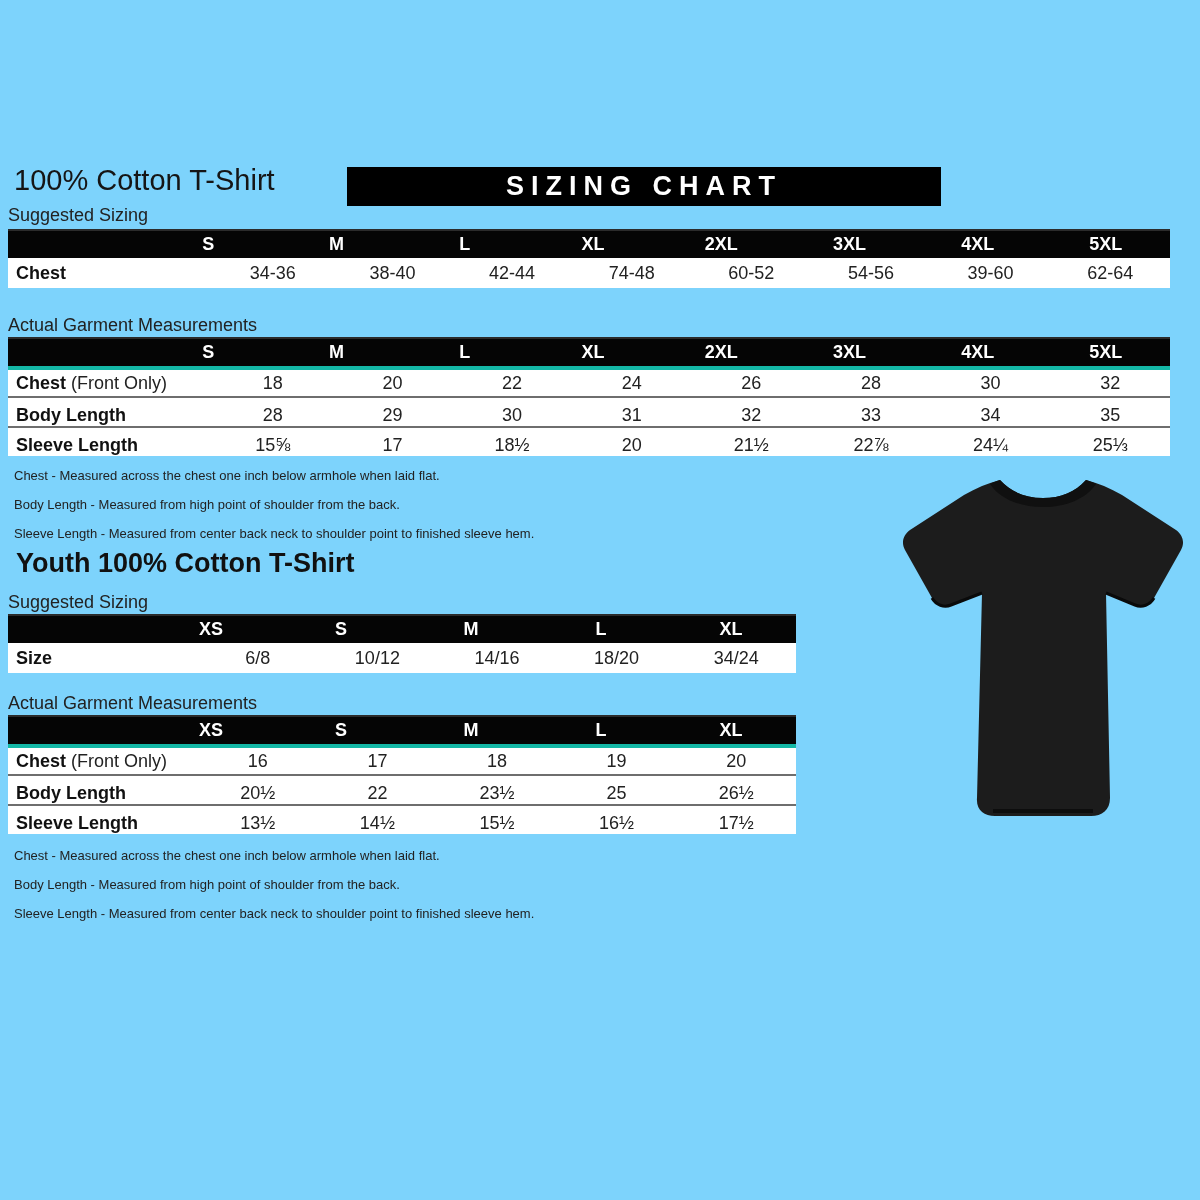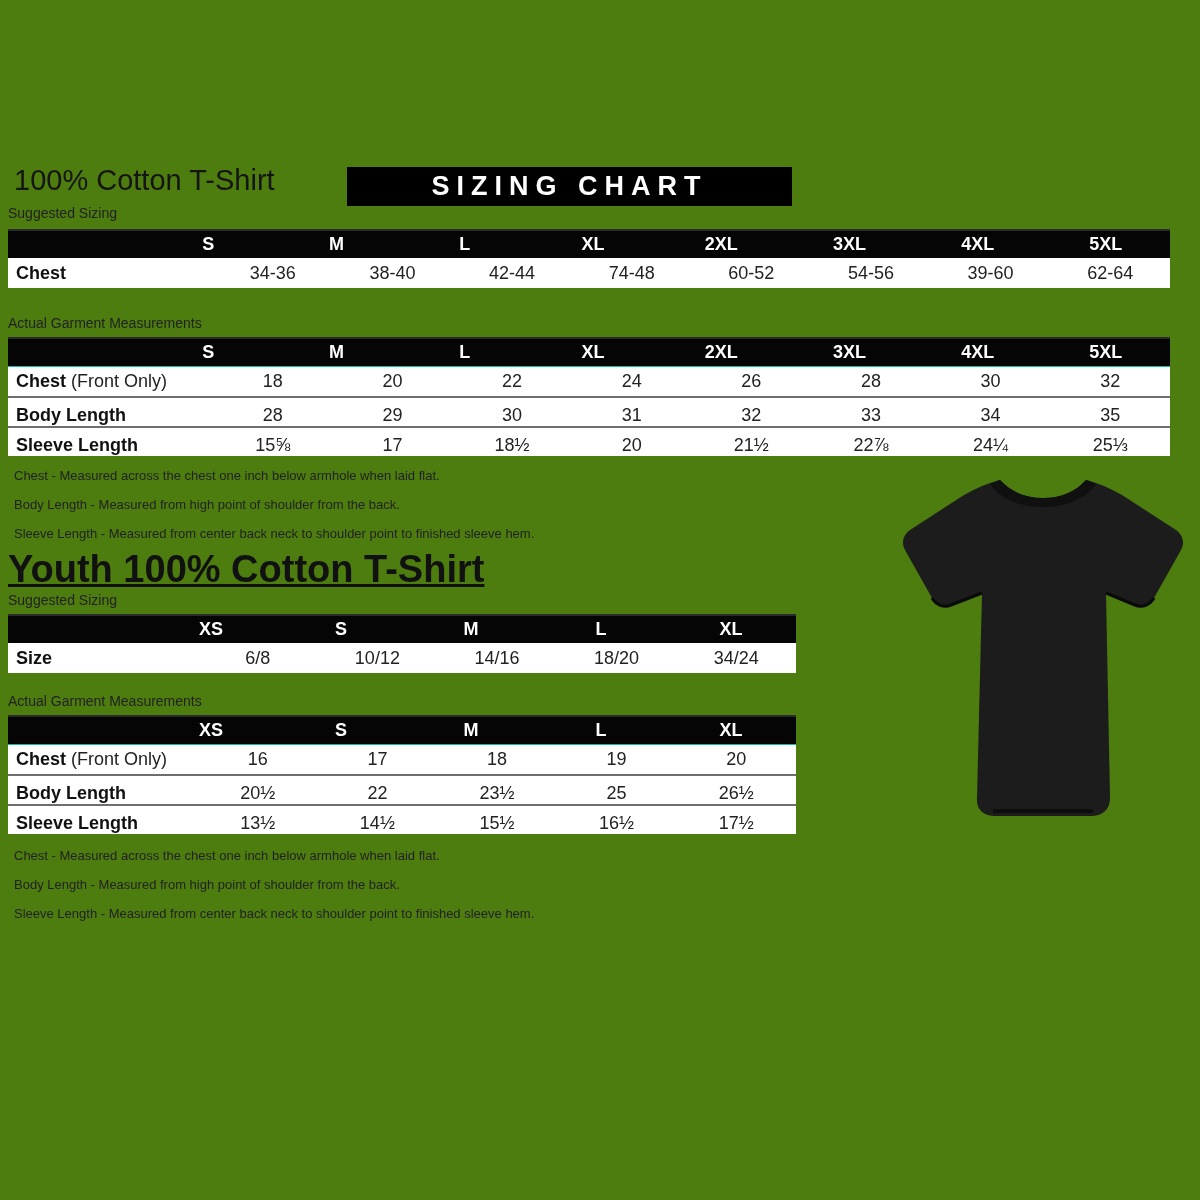--- a/index.html
+++ b/index.html
@@ -1,49 +1,49 @@
 <!DOCTYPE html>
 <html><head>
 <meta charset="utf-8">
 <style>
   * { box-sizing: border-box; margin: 0; padding: 0; }
   html, body { background: #fff; }
   body { font-family: "Liberation Sans", sans-serif; color: #1a1a1a; }
-  #canvas { position: relative; width: 1200px; height: 1200px; background: #4d7c0f; overflow: hidden; }
+  #canvas { position: relative; width: 1200px; height: 1200px; background: #7dd3fc; overflow: hidden; }
 
   .abs { position: absolute; }
 
   .main-title { left: 14px; top: 164px; font-size: 29px; font-weight: 400; color: #151515; }
-  .banner { left: 347px; top: 167px; width: 445px; height: 39px; background: #000;
+  .banner { left: 347px; top: 167px; width: 594px; height: 39px; background: #000;
             display: flex; align-items: center; justify-content: center; }
   .banner span { color: #fff; font-size: 27px; font-weight: 700; letter-spacing: 7px; }
 
-  .sec-label { font-size: 14px; color: #222; }
+  .sec-label { font-size: 18px; color: #222; }
 
   .size-table { border-top: 2px solid #2b2b2b; }
   .t-adult { width: 1162px; }
   .t-youth { width: 788px; }
 
   .trow { display: flex; align-items: center; }
   .thead { background: #050505; height: 27px; }
   .thead .hcell { color: #fff; font-weight: 700; font-size: 18px; text-align: center; flex: 1; }
   .tdata { height: 30px; background: #fff; }
   .tdata .vcell { font-size: 18px; text-align: center; flex: 1; color: #222; }
 
   .labelcell-adult { width: 205px; flex: none; padding-left: 8px; }
   .labelcell-youth { width: 190px; flex: none; padding-left: 8px; }
   .row-label { font-weight: 700; font-size: 18px; color: #111; }
   .row-suffix { font-weight: 400; font-size: 18px; color: #222; }
 
   .sep { border-top: 2px solid #6e6e6e; align-items: flex-end; }
-  .gapline { border-top: 1px solid #14b8a6; align-items: center; }
+  .gapline { border-top: 4px solid #14b8a6; align-items: center; }
 
   .notes div { font-size: 13px; line-height: 29px; color: #222; }
 
-  .youth-title { left: 8px; top: 548px; font-size: 38px; font-weight: 700; color: #111; text-decoration: underline; }
+  .youth-title { left: 16px; top: 548px; font-size: 27px; font-weight: 700; color: #111; }
 
   .tshirt-wrap { left: 893px; top: 466px; width: 300px; height: 370px; }
 </style>
 </head>
 <body>
 
 <div id="canvas">
 
   <div class="abs main-title">100% Cotton T-Shirt</div>
   <div class="abs banner">

